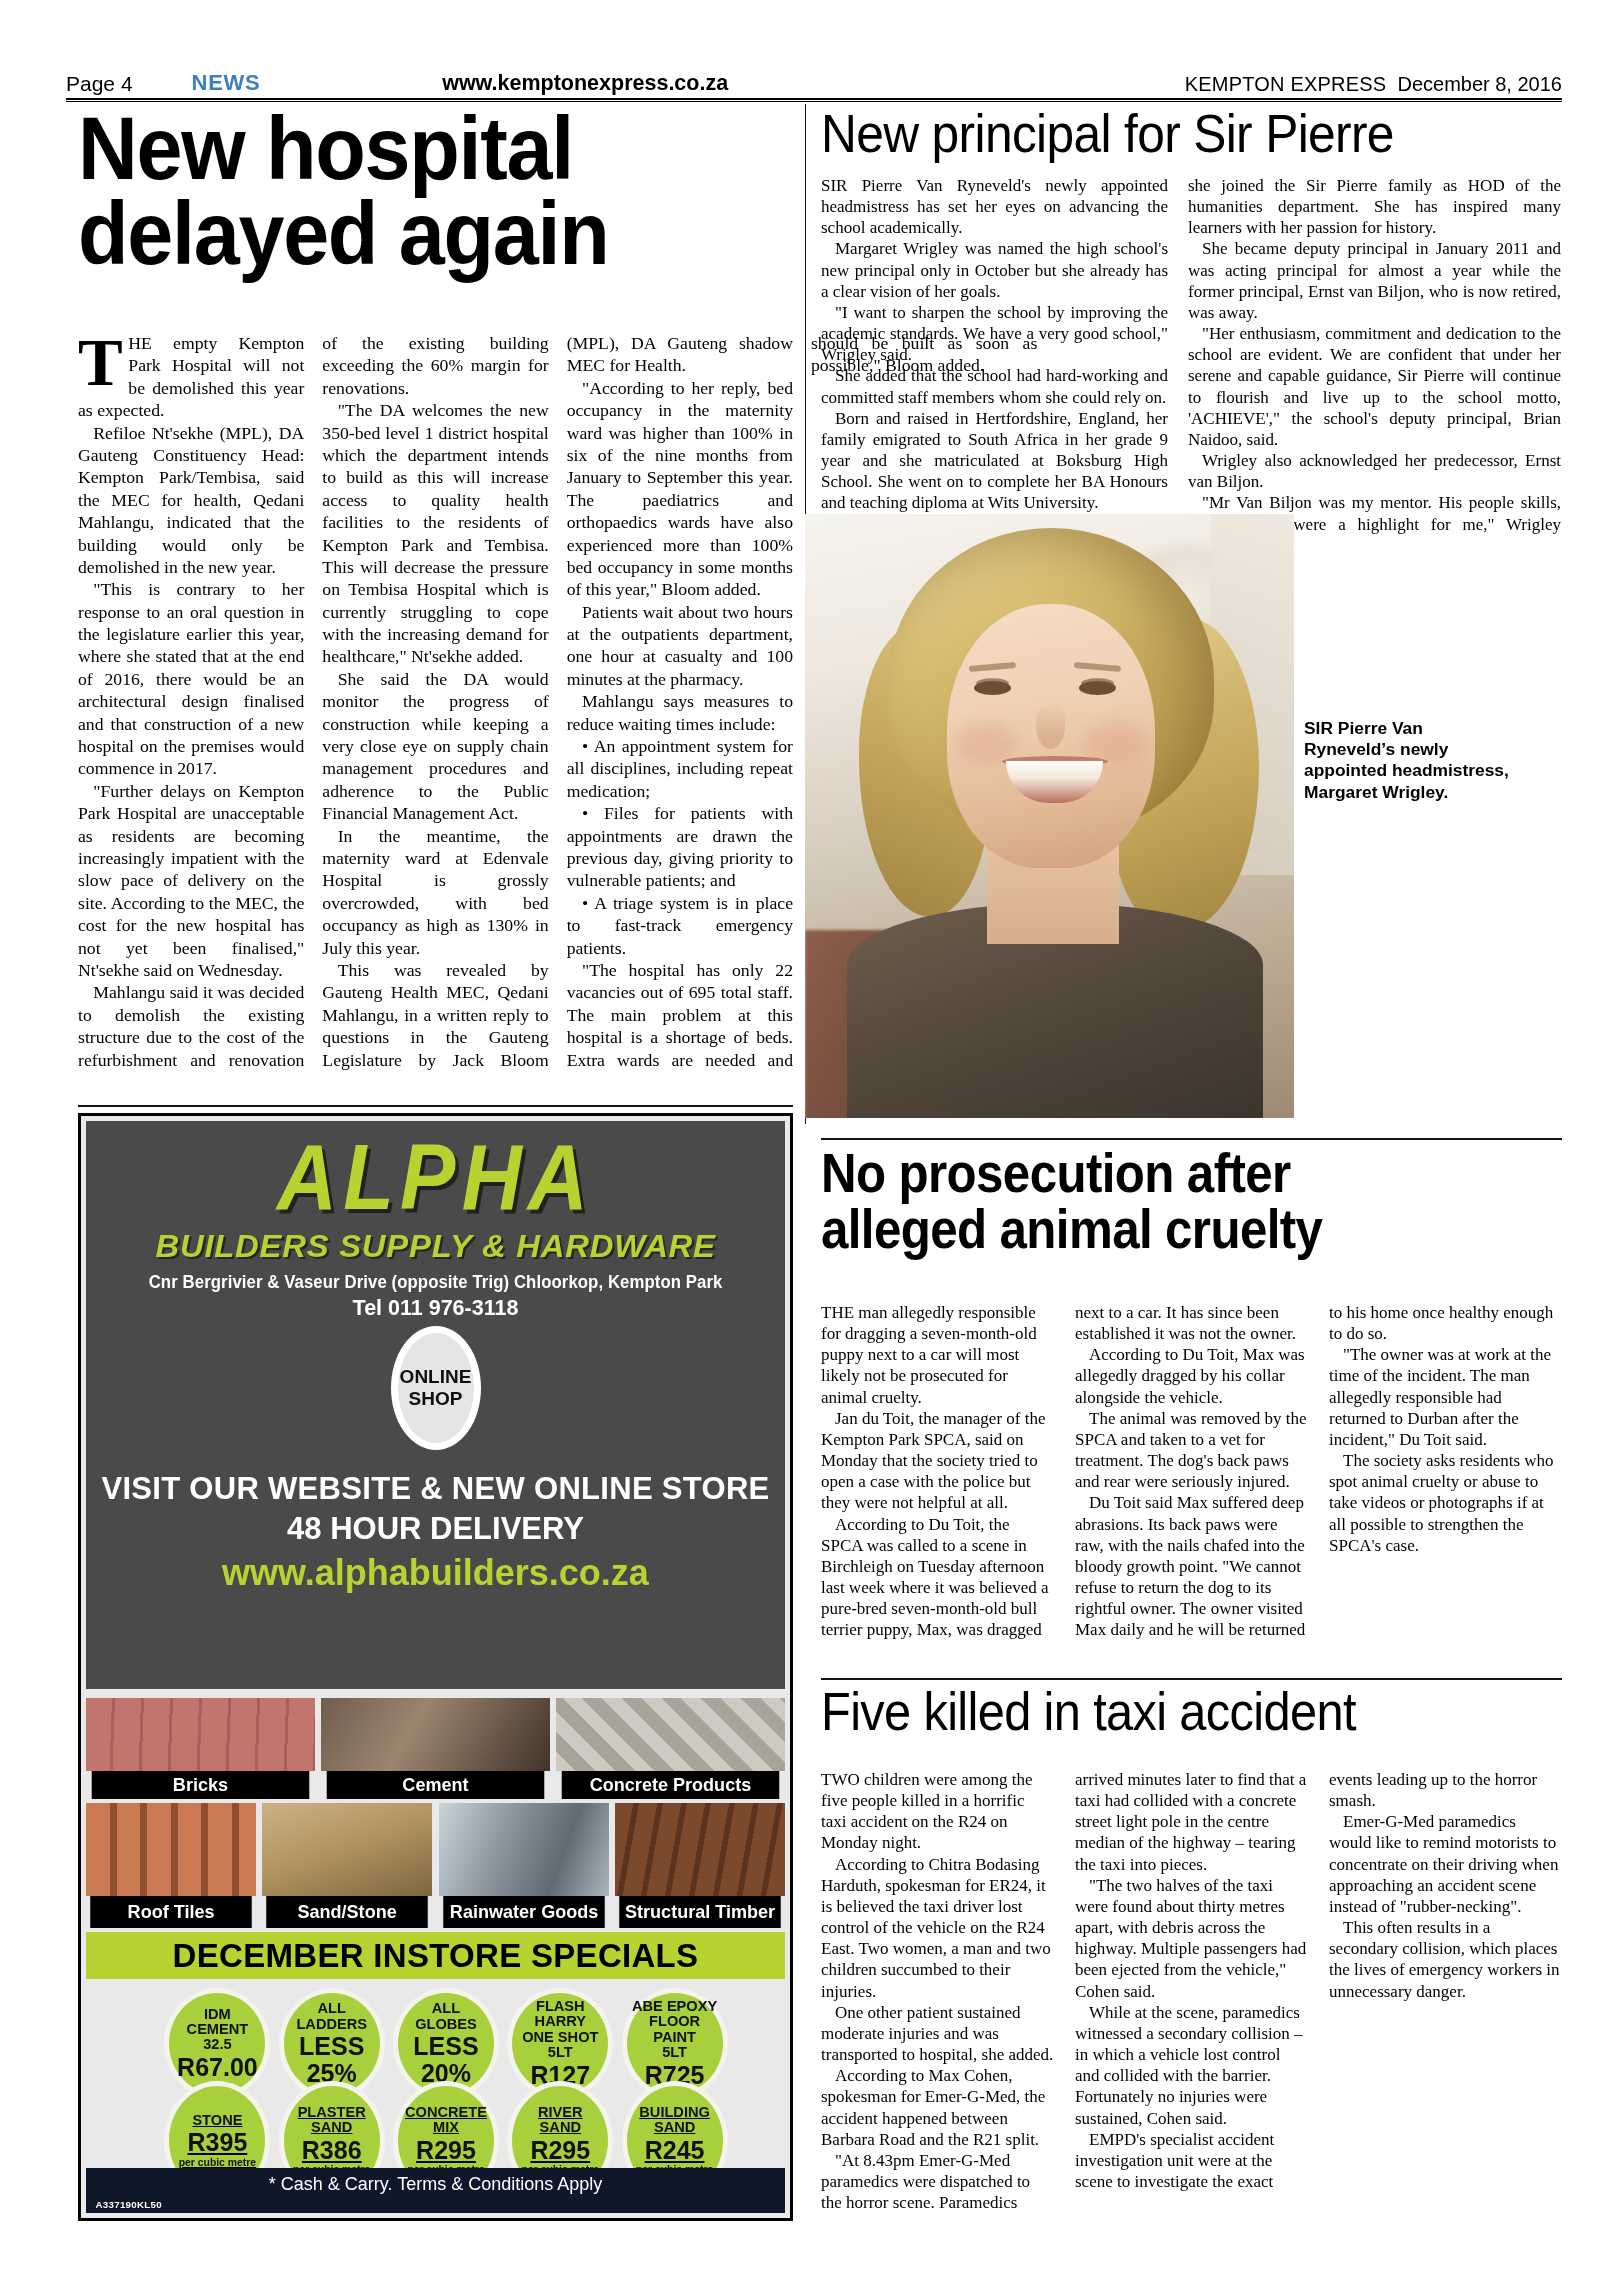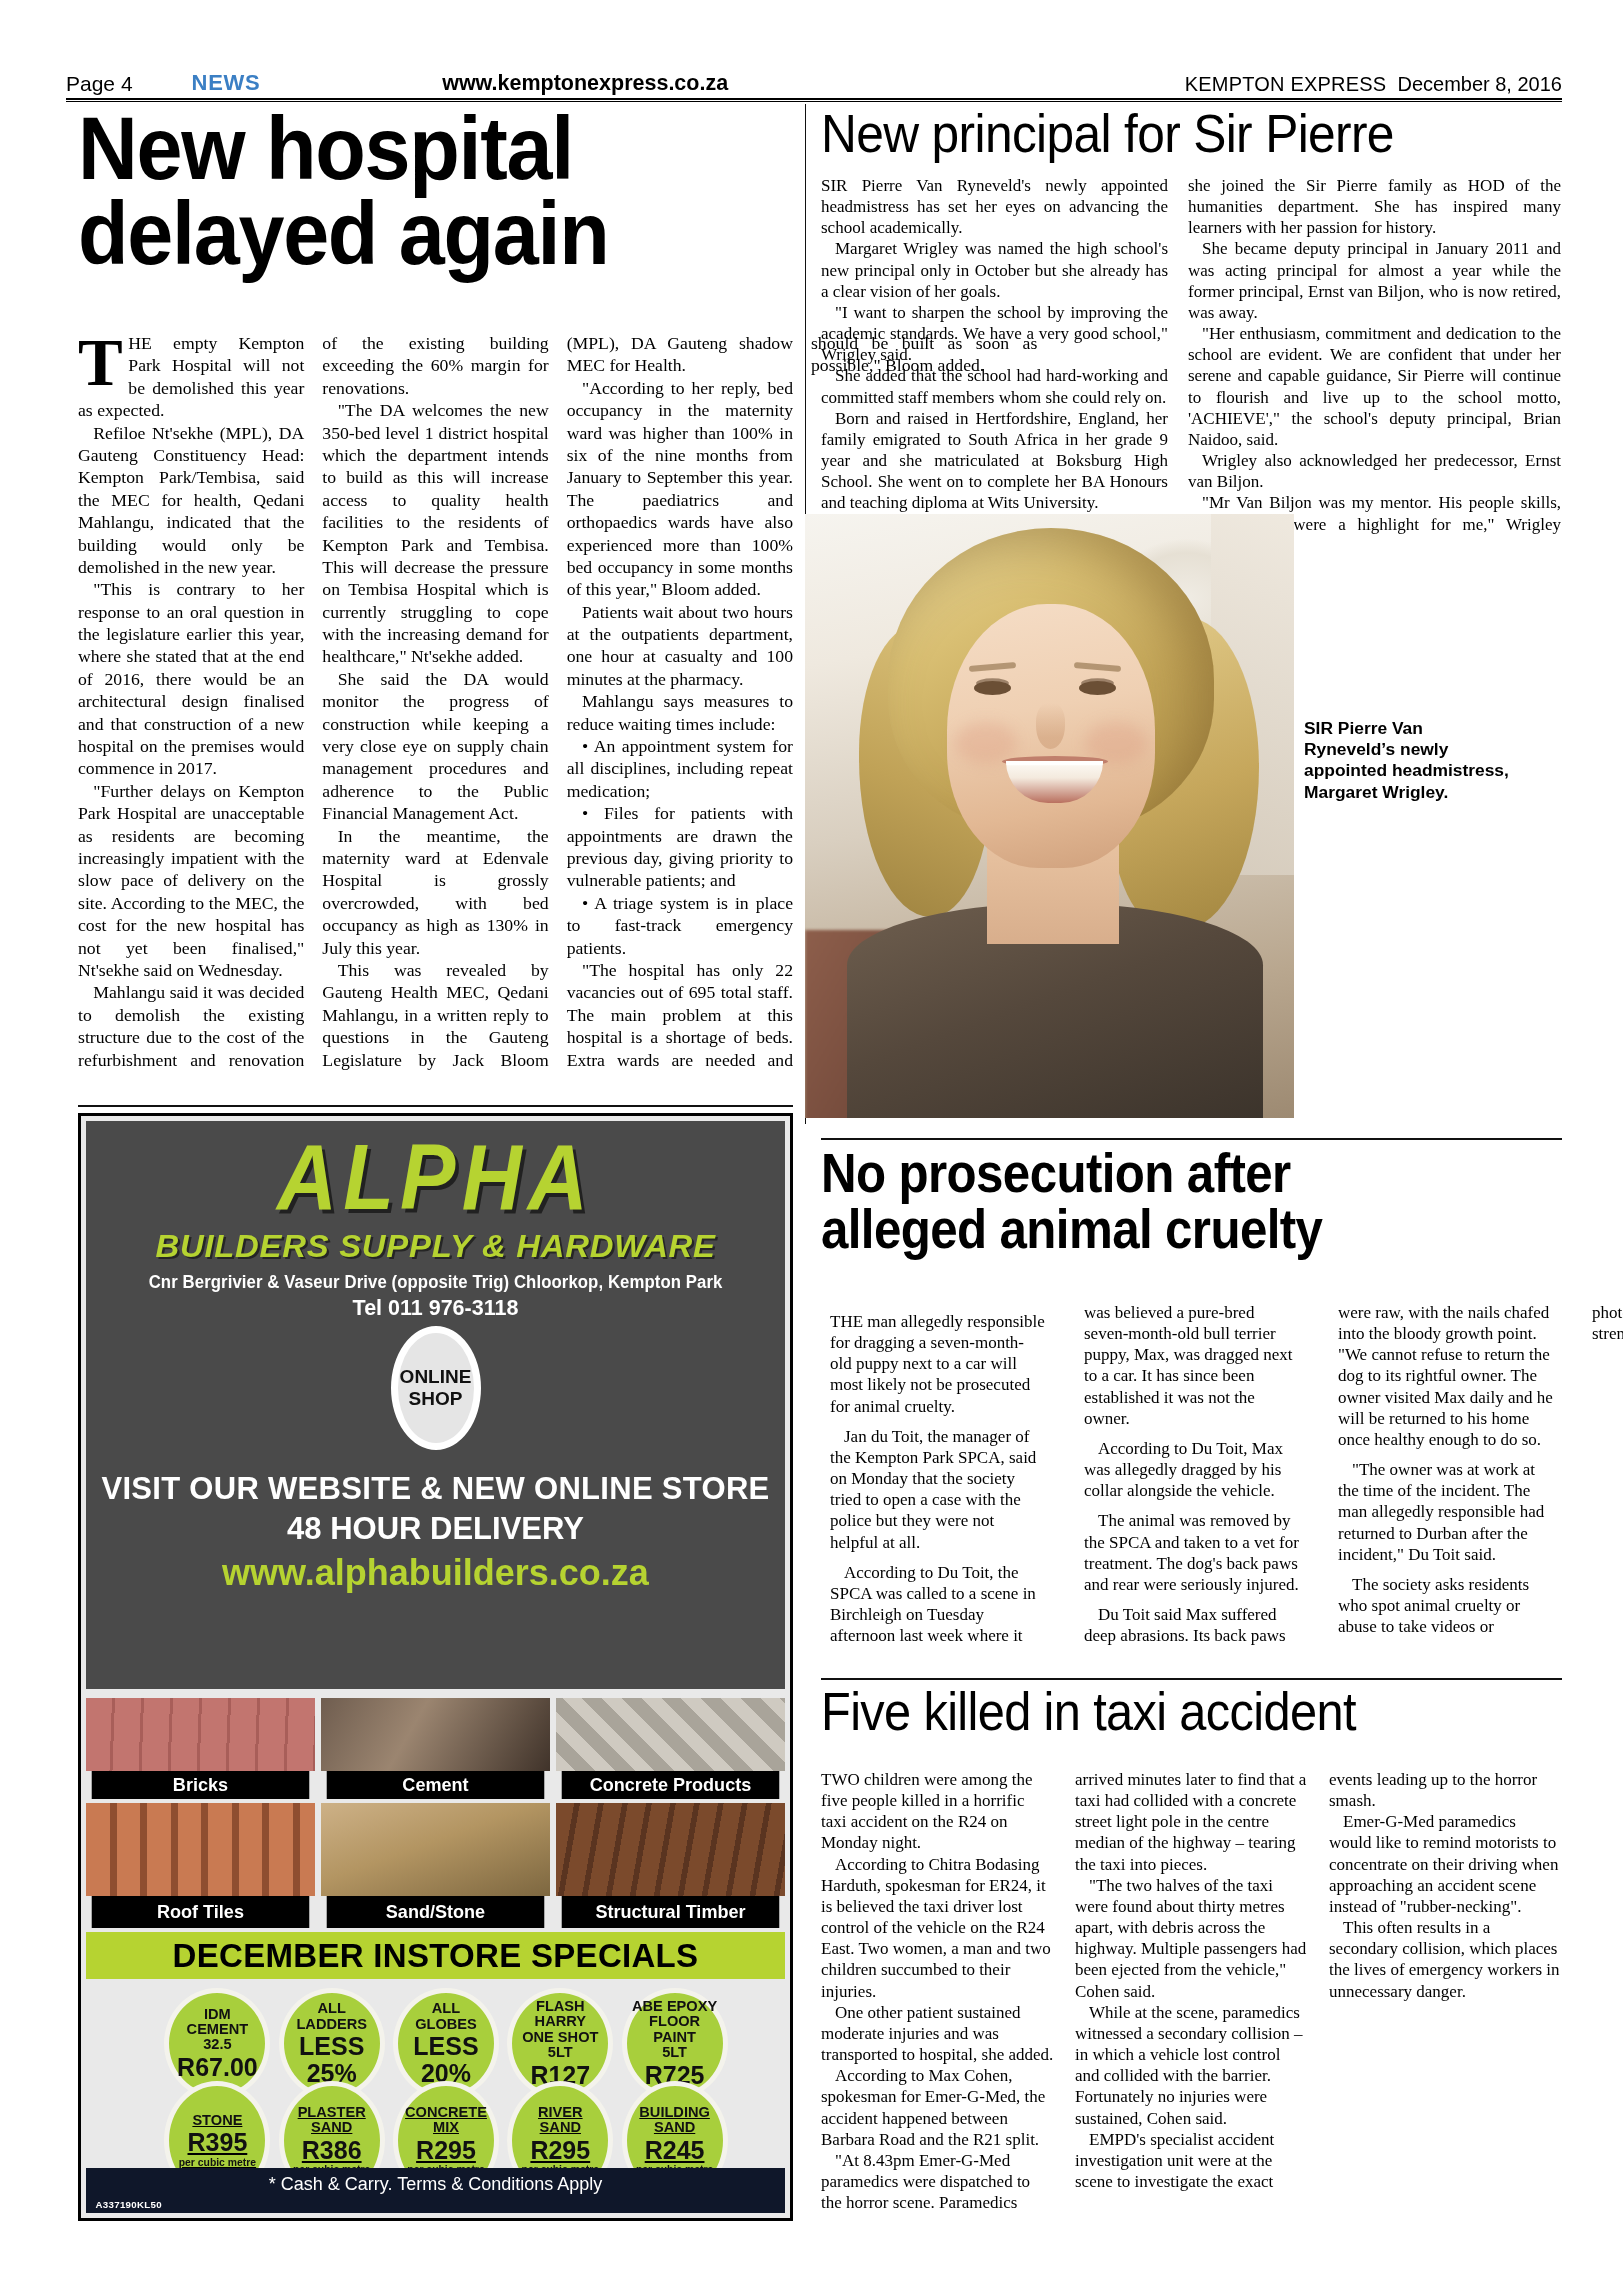--- a/index.html
+++ b/index.html
@@ -350,21 +350,21 @@
     position:absolute; left:821px; top:1145px; width:741px;
     font-family:"Liberation Sans", sans-serif; font-weight:bold;
     font-size:56px; line-height:1.0; letter-spacing:-0.7px;
     transform:scaleX(.88); transform-origin:left top;
   }
   .np-cols {
     position:absolute; left:821px; top:1302px; width:741px; height:347px;
     column-count:3; column-gap:21px; column-fill:auto;
     font-size:17px; line-height:1.245; text-align:left; hyphens:auto;
   }
-  .np-cols p { margin:9px; text-indent:14px;font-family:Liberation Serif, serif; }
+  .np-cols p { margin:0; text-indent:14px;font-family:Liberation Serif, serif; }
   .np-cols p.first { text-indent:0; }
 
   
   .tx-head {
     position:absolute; left:821px; top:1685px; width:741px;
     font-family:"Liberation Sans", sans-serif;
     font-size:53px; line-height:1.0; letter-spacing:-0.7px;
     transform:scaleX(.92); transform-origin:left top;
   }
   .tx-cols {
@@ -497,20 +497,24 @@
   <div class="tiles-r2">
     <div class="tile">
       <div class="ph ph-rooftile"></div>
       <div class="cap">Roof Tiles</div>
     </div>
     <div class="tile">
       <div class="ph ph-sand"></div>
       <div class="cap">Sand/Stone</div>
     </div>
     <div class="tile">
+      <div class="ph ph-rainwater"></div>
+      <div class="cap">Rainwater Goods</div>
+    </div>
+    <div class="tile">
       <div class="ph ph-timber"></div>
       <div class="cap">Structural Timber</div>
     </div>
   </div>
 
   <div class="specials-bar">
     <span>DECEMBER INSTORE SPECIALS</span>
   </div>
 
   <div class="ovals-r1">

